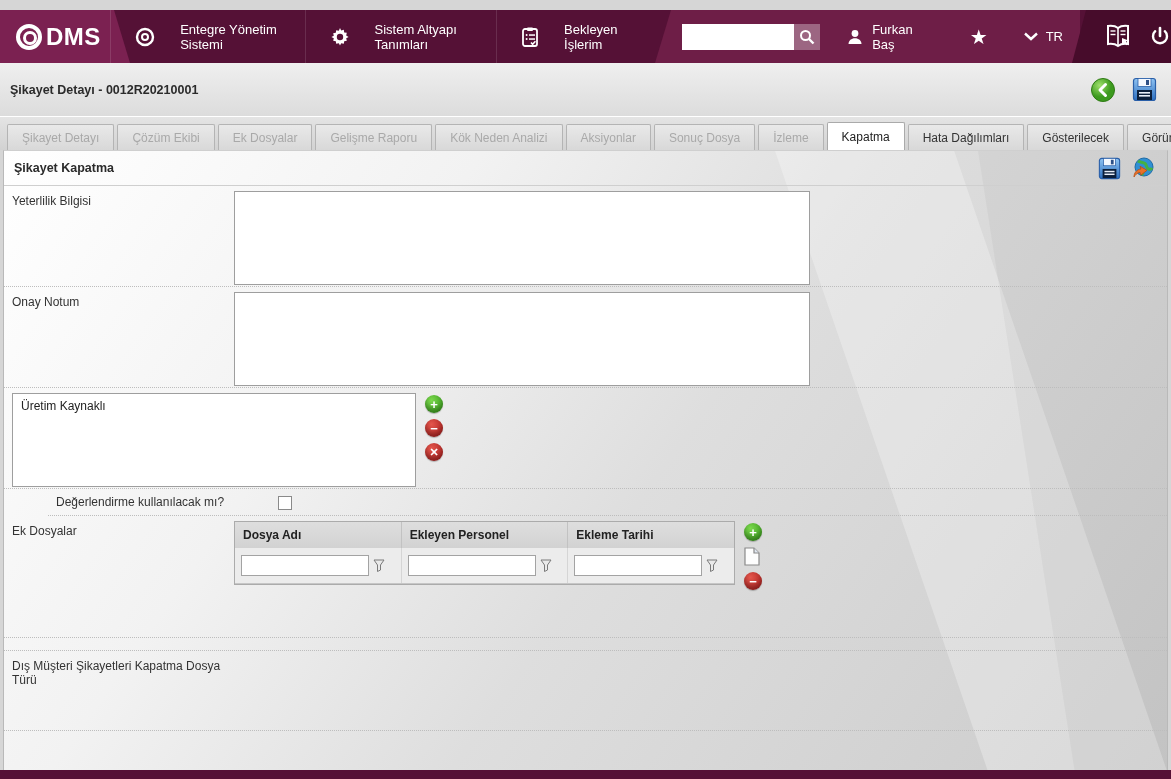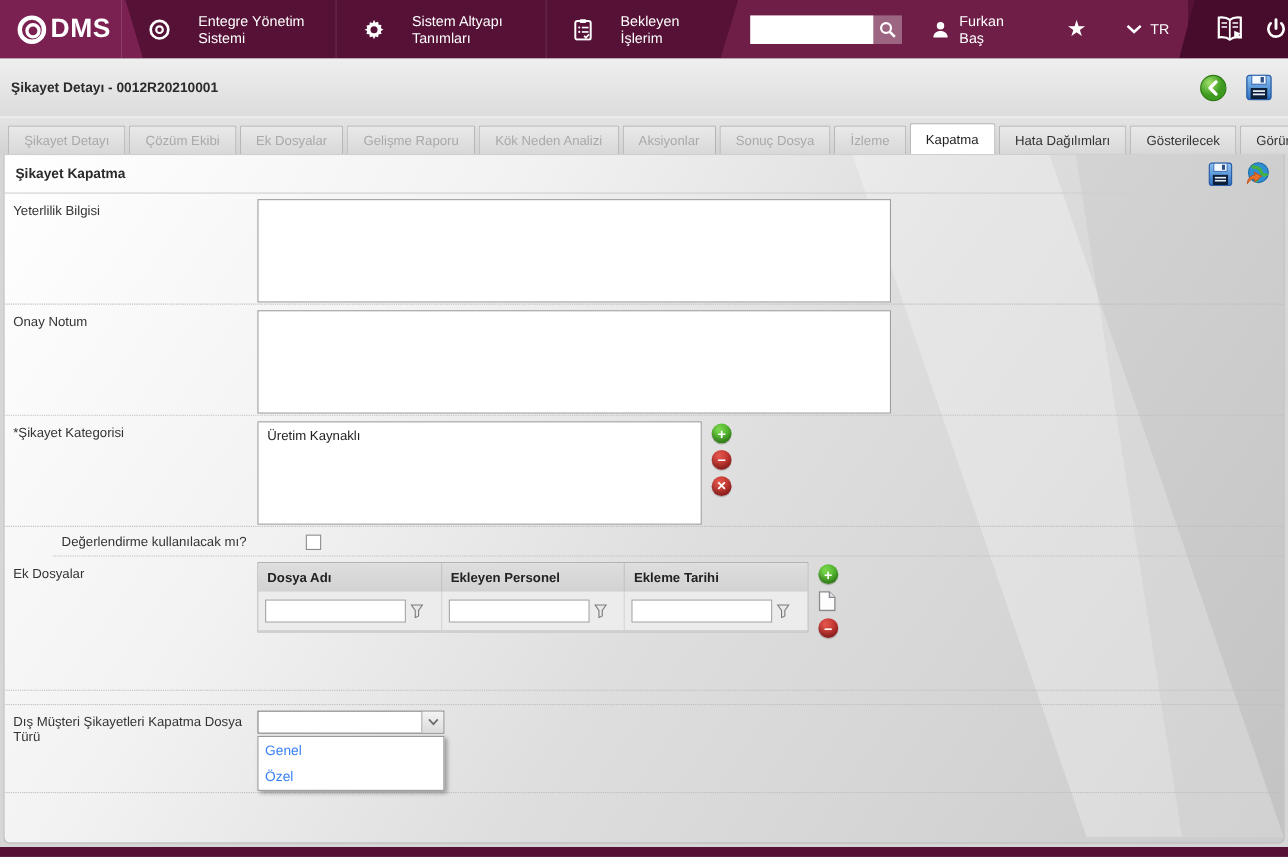--- a/index.html
+++ b/index.html
@@ -1,19 +1,19 @@
 <!DOCTYPE html>
 <html><head>
 <meta charset="utf-8">
 <style>
   * { box-sizing: border-box; margin: 0; padding: 0; }
   html,body { width:1171px; height:779px; overflow:hidden; font-family:"Liberation Sans", sans-serif; background:#d6d6d6; }
 
   
-  .topbar { position:relative; width:100%; height:53px; background:#551136; overflow:hidden; color:#fff; }
+  .topbar { position:relative; width:100%; height:53px; background:#551136; overflow:hidden; color:#fff;margin-top:10px; }
   .seg { position:absolute; top:0; height:53px; }
   .seg-logo { left:0; width:130px; background:#7b2151; clip-path:polygon(0 0, calc(100% - 16px) 0, 100% 100%, 0 100%); display:flex; align-items:center; padding-left:18px; z-index:2; }
   .seg-light { left:655px; width:425px; background:#6e1e47; clip-path:polygon(16px 0, 100% 0, 100% 100%, 0 100%); z-index:1; }
   .seg-dark { left:1072px; width:99px; background:#470c2b; clip-path:polygon(14px 0, 100% 0, 100% 100%, 0 100%); z-index:1; }
   .topbar-row { position:absolute; top:0; left:0; width:100%; height:53px; display:flex; align-items:center; z-index:3; }
   .logo-wrap { width:130px; display:flex; align-items:center; padding-left:16px; gap:4px; }
   .logo-ring { width:26px; height:26px; border:4px solid #fff; border-radius:50%; position:relative; }
   .logo-ring::after{ content:""; position:absolute; width:8px; height:8px; border:3px solid #fff; border-radius:50%; top:3px; left:3px; }
   .logo-text { font-size:24px; font-weight:bold; letter-spacing:0.5px; }
   .menu-item { height:53px; display:flex; align-items:center; gap:25px; padding:0 24px; border-left:1px solid rgba(255,255,255,0.12); font-size:13px; cursor:pointer; }
@@ -274,21 +274,20 @@
     </div>
 
     <div class="frow" style="height:101px;">
       <span class="flabel">Onay Notum</span>
       <div class="fctrl">
         <textarea class="box" style=""></textarea>
       </div>
     </div>
 
     <div class="frow" style="height:101px;">
-      <span class="flabel">*Şikayet Kategorisi</span>
       <div class="fctrl">
         <div class="listbox">
           <div class="li">Üretim Kaynaklı</div>
         </div>
         <div class="icon-col">
           <span class="cicon green">+</span>
           <span class="cicon red">−</span>
           <span class="cicon red" style="font-size:11px;">✕</span>
         </div>
       </div>
@@ -345,21 +344,21 @@
                 <path d="M10 1v5h5" fill="#dfe6ef" stroke="#8a8a8a" stroke-width="1.2"></path>
               </svg>
           </span>
           <span class="cicon red">−</span>
         </div>
       </div>
     </div>
 
     <div class="frow" style="height:13px; padding:0;"></div>
 
-    <div class="frow" style="height:80px; border-bottom:1px dotted #bdbdbd;">
+    <div class="frow" style="height:80px; border-bottom:1px dotted #bdbdbd;flex-direction:column;">
       <span class="flabel">Dış Müşteri Şikayetleri Kapatma Dosya Türü</span>
       <div class="fctrl ddwrap">
         <div class="selectbox">
           <span class="val"></span>
           <span class="btn">
             <svg width="10" height="7" viewBox="0 0 10 7">
                 <path d="M1 1l4 4.3L9 1" stroke="#6d6d6d" stroke-width="1.6" fill="none"></path>
               </svg>
           </span>
         </div>

